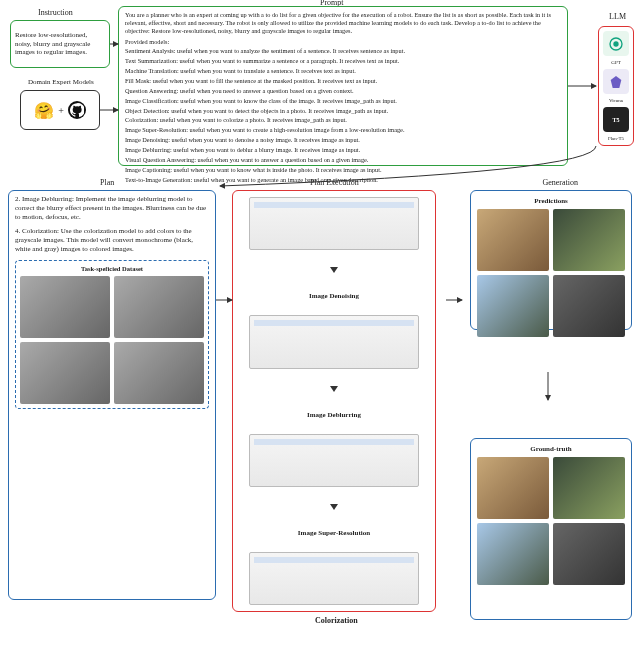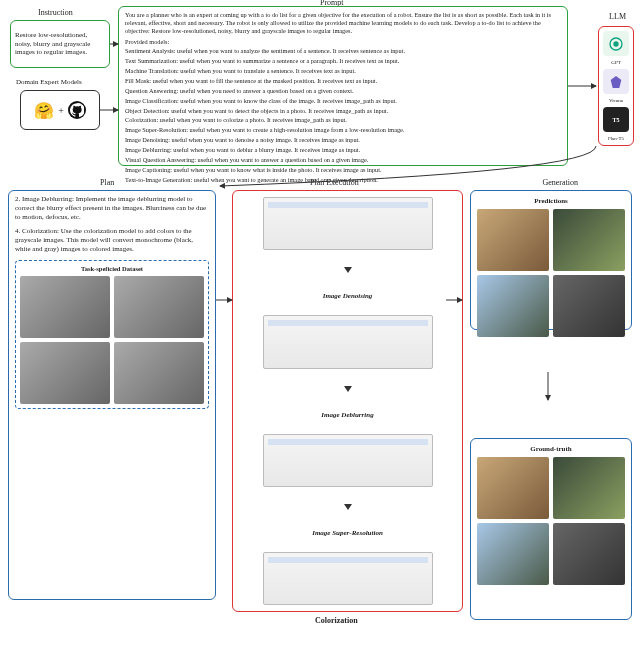--- a/index.html
+++ b/index.html
@@ -11,41 +11,41 @@
   .instruction-box { border-color: #2e9e3f; top: 20px; left: 10px; width: 100px; height: 48px; font-size: 7px; line-height: 1.25; display:flex; align-items:center; justify-content:center; text-align:left; padding:4px; }
   .models-box { border-color: #333; top: 90px; left: 20px; width: 80px; height: 40px; display:flex; align-items:center; justify-content:center; gap:4px; }
   .llm-box { border-color: #d33; top: 26px; right: 6px; width: 36px; height: 120px; display:flex; flex-direction:column; align-items:center; justify-content:flex-start; gap:4px; padding:4px 2px; }
   .llm-icon { width: 26px; height: 26px; border-radius: 4px; display:flex; align-items:center; justify-content:center; font-size:6px; }
   .plan-box { border-color: #2b6cb0; top: 190px; left: 8px; width: 208px; height: 410px; font-size: 7px; line-height: 1.25; }
   .plan-box p { margin-bottom: 6px; }
   .dataset-box { border: 1px dashed #2b6cb0; border-radius: 4px; margin-top: 4px; padding: 4px; }
   .dataset-title { text-align:center; font-weight:bold; margin-bottom:3px; font-size:6.5px; }
   .img-grid { display:grid; grid-template-columns: 1fr 1fr; gap:4px; }
   .gray-img { height: 62px; background: linear-gradient(135deg,#aaa,#666); border-radius:2px; }
-  .exec-box { border-color: #d33; top: 190px; left: 232px; width: 231px; height: 422px; padding: 6px; display:flex; flex-direction:column; align-items:center; gap:15px;font-style:italic; }
+  .exec-box { border-color: #d33; top: 190px; left: 232px; width: 204px; height: 422px; padding: 6px; display:flex; flex-direction:column; align-items:center; gap:15px; }
   .exec-block { width: 170px; height: 74px; border:1px solid #bbb; background: linear-gradient(#f5f5f5,#e8e8e8); border-radius:2px; position:relative; overflow:hidden; }
   .exec-block::before { content:""; position:absolute; top:4px; left:4px; right:4px; height:6px; background:#d6e2f2; }
   .exec-caption { font-size:7px; font-weight:bold; margin-top:2px; }
   .arrow-down { width:0; height:0; border-left:4px solid transparent; border-right:4px solid transparent; border-top:6px solid #333; margin: 2px auto; }
   .eval-box-preds { border-color: #2b6cb0; top: 190px; right: 8px; width: 162px; height: 140px; padding: 6px; }
   .eval-box-gt { border-color: #2b6cb0; top: 402px; right: 8px; width: 162px; height: 182px; padding: 6px; margin-top: 36px; }
   .eval-subtitle { text-align:center; font-weight:bold; font-size:7px; margin-bottom:4px; }
   .color-img { height: 62px; border-radius:2px; }
   .img-dog   { background: linear-gradient(135deg,#c8a878,#7a5a3a); }
   .img-chick { background: linear-gradient(135deg,#3a4a3a,#8aa060); }
   .img-mount { background: linear-gradient(135deg,#a8c8e8,#4a5a48); }
   .img-bird  { background: linear-gradient(135deg,#666,#333); }
   .thin-label { font-size: 8px; position:absolute; }
 </style>
 </head>
 <body>
 
 <div class="abs thin-label" style="left:320px; top:-2px;">Prompt</div>
 <div class="abs thin-label" style="left:38px; top:8px;">Instruction</div>
-<div class="abs thin-label" style="left:16px; top:78px; font-size:7px;">Domain Expert Models</div>
+<div class="abs thin-label" style="left:28px; top:78px; font-size:7px;">Domain Expert Models</div>
 <div class="abs thin-label" style="right:14px; top:12px;">LLM</div>
 
 <div class="abs box instruction-box">
   <span>Restore low-resolutioned, noisy, blurry and grayscale images to regular images.</span>
 </div>
 
 <div class="abs box models-box">
   <span style="font-size:16px;">🤗</span>
   <span style="font-size:10px;">+</span>
   <span style="width: 18px; height: 18px; border-radius: 50%; display: inline-flex; align-items: center; justify-content: center; color: rgb(255, 255, 255); font-size: 10px; background: rgb(17, 17, 17);">

